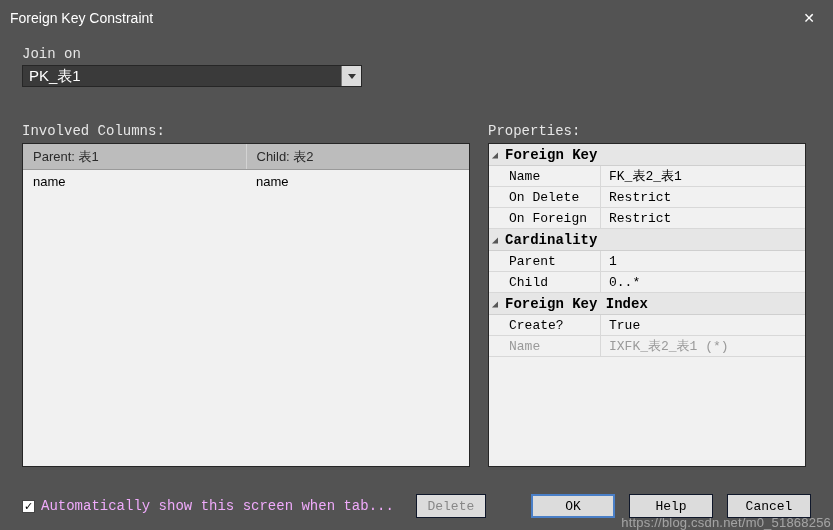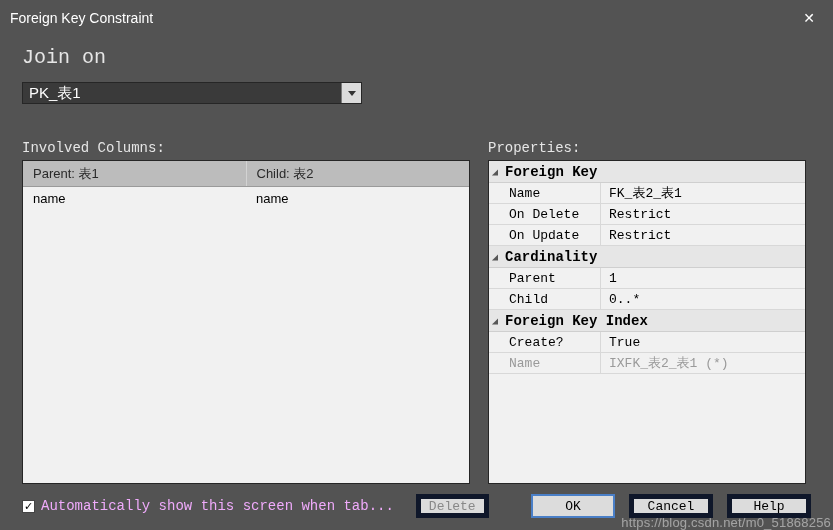--- a/index.html
+++ b/index.html
@@ -17,21 +17,21 @@
       display: flex;
       align-items: center;
       padding: 0 10px;
       justify-content: space-between;
     }
     .titlebar .title { font-size: 14px; color: #ffffff; }
     .close-x { font-size: 14px; color: #ffffff; cursor: pointer; padding: 4px 8px; }
     .body {
       padding: 10px 22px 0 22px;
     }
-    .label-row { font-family: "Courier New", monospace; font-size: 20px; color: #e6e6e6; margin-bottom: 13px; }
+    .label-row { font-family: "Courier New", monospace; font-size: 14px; color: #e6e6e6; margin-bottom: 3px; }
     .dropdown {
       width: 340px; height: 22px;
       background: #3a3a3a;
       border: 1px solid #262626;
       display: flex; align-items: center;
       padding: 0 6px;
       color: #ffffff;
       font-size: 15px;
       position: relative;
     }
@@ -139,21 +139,21 @@
       border: 1px solid #444;
       display: flex; align-items: center; justify-content: center;
       font-size: 11px; color: #000;
       line-height: 1;
     }
     .checkbox-label {
       font-family: "Courier New", monospace; font-size: 14px; color: #f0abfc;
     }
     .btn {
       height: 24px;
-      border: 5px solid #0f172a;
+      border: 1px solid #0f172a;
       background: #dcdcdc;
       color: #000;
       font-family: "Courier New", monospace;
       font-size: 13px;
       display: inline-flex; align-items: center; justify-content: center;
       min-width: 70px;
       padding: 0 8px;
     }
     .btn.disabled { color: #888; }
     .bottom-right { display: flex; gap: 14px; }
@@ -211,21 +211,21 @@
         </div>
         <div class="prop-row">
           <div class="prop-key">Name</div>
           <div class="prop-val">FK_表2_表1</div>
         </div>
         <div class="prop-row">
           <div class="prop-key">On Delete</div>
           <div class="prop-val">Restrict</div>
         </div>
         <div class="prop-row">
-          <div class="prop-key">On Update</div>
+          <div class="prop-key">On Foreign</div>
           <div class="prop-val">Restrict</div>
         </div>
 
         <div class="prop-group">
           <span class="tri">◢</span>
           <span>Cardinality</span>
         </div>
         <div class="prop-row">
           <div class="prop-key">Parent</div>
           <div class="prop-val">1</div>
@@ -254,18 +254,18 @@
 
 <div class="bottom-bar">
   <div class="bottom-left">
     <span class="checkbox">✓</span>
     <span class="checkbox-label">Automatically show this screen when tab...</span>
     <span style="width:10px"></span>
     <span class="btn disabled">Delete</span>
   </div>
   <div class="bottom-right">
     <span class="btn primary">OK</span>
+    <span class="btn">Help</span>
     <span class="btn">Cancel</span>
-    <span class="btn">Help</span>
   </div>
 </div>
 
 <div class="watermark">https://blog.csdn.net/m0_51868256</div>
 
 </body></html>

